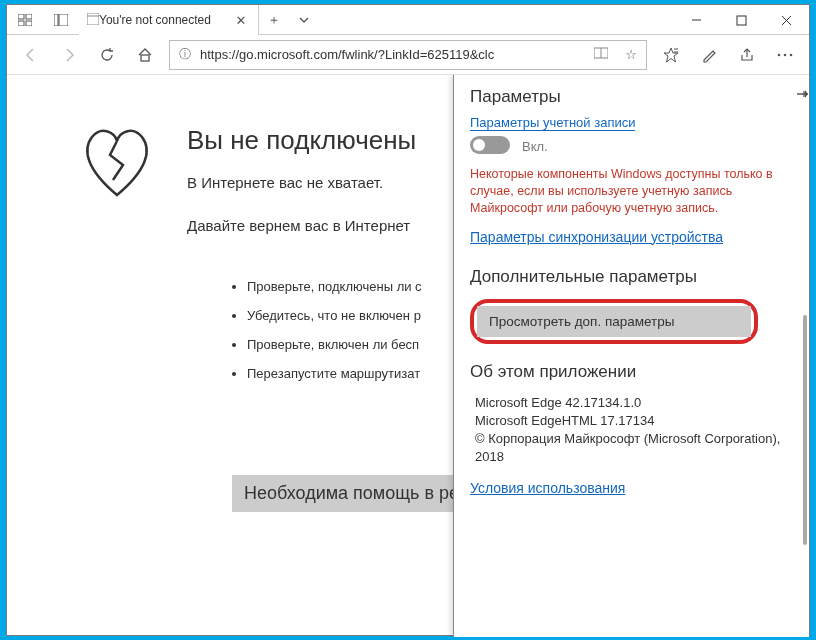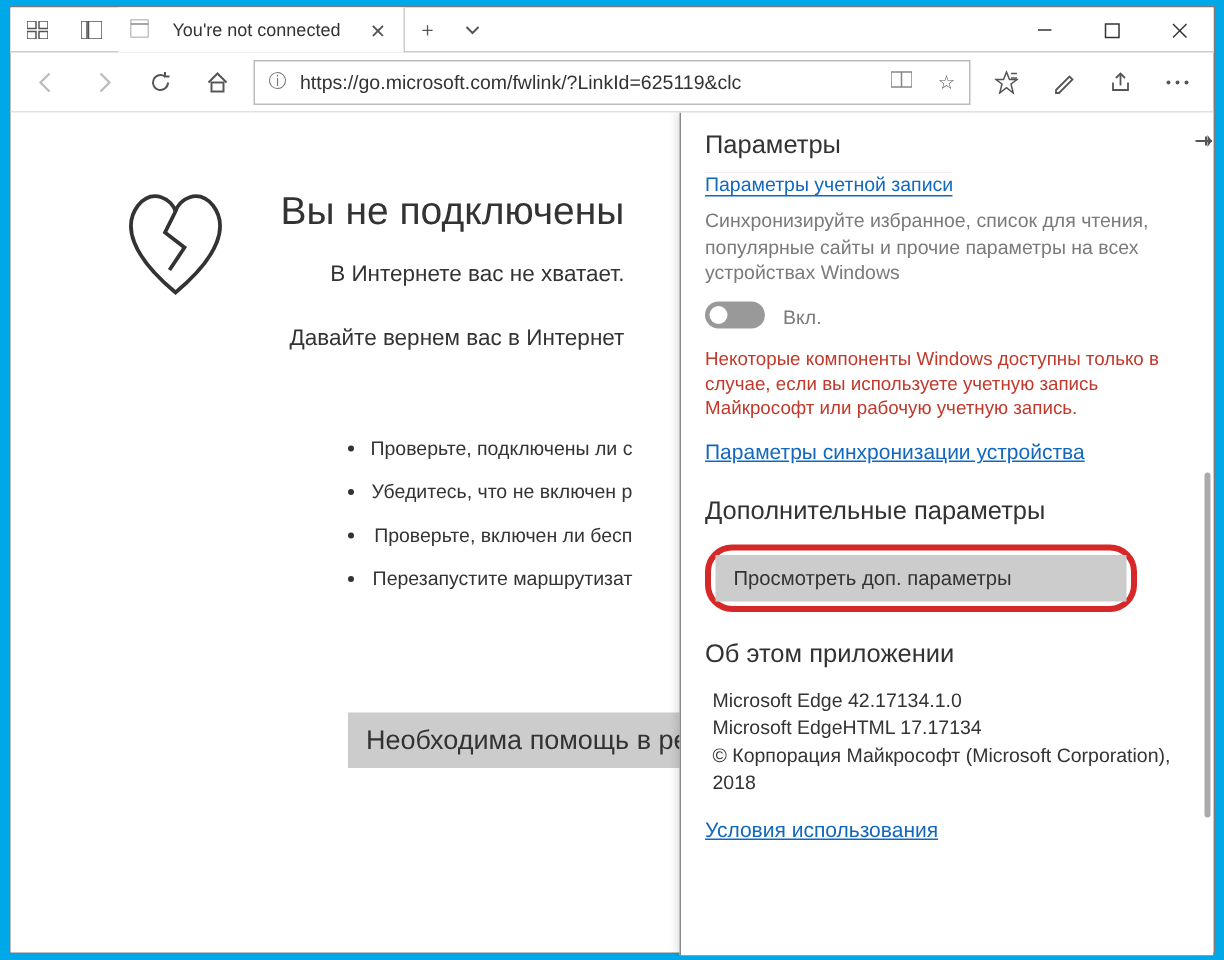--- a/index.html
+++ b/index.html
@@ -3,46 +3,46 @@
 <meta charset="utf-8">
 <style>
   * { box-sizing: border-box; margin: 0; padding: 0; }
   body { font-family: "Segoe UI", Tahoma, sans-serif; font-size: 13px; background: #00a8e8; width: 816px; height: 640px; overflow: hidden; }
   .window { position: absolute; left: 6px; top: 4px; width: 804px; height: 632px; background: #fff; border: 1px solid #7a7a7a; }
   
   
   .titlebar { height: 30px; display: flex; align-items: stretch; background: #fff; border-bottom: 1px solid #ccc; }
   .titlebar-left { display: flex; align-items: center; }
   .tb-btn { width: 36px; height: 30px; display: flex; align-items: center; justify-content: center; color: #555; }
-  .tab { height: 30px; display: flex; align-items: center; padding: 0 8px; border-right: 1px solid #ccc; gap: 16px; background: #f7f7f7; min-width: 180px; }
+  .tab { height: 30px; display: flex; align-items: center; padding: 0 8px; border-right: 1px solid #ccc; gap: 0; background: #f7f7f7; min-width: 180px; }
   .tab.active { background: #fff; }
   .tab-title { font-size: 12px; color: #333; flex: 1; white-space: nowrap; overflow: hidden; text-overflow: ellipsis; }
   .tab-close { width: 18px; text-align: center; color: #555; }
   .new-tab-btn { width: 30px; display: flex; align-items: center; justify-content: center; color: #555; }
   .titlebar-spacer { flex: 1; }
   .win-controls { display: flex; }
   .win-btn { width: 45px; height: 30px; display: flex; align-items: center; justify-content: center; color: #333; font-size: 11px; }
 
   
   .toolbar { height: 40px; display: flex; align-items: center; padding: 0 6px; gap: 2px; border-bottom: 1px solid #e0e0e0; }
   .tool-btn { width: 36px; height: 32px; display: flex; align-items: center; justify-content: center; color: #555; }
   .tool-btn.disabled { color: #bbb; }
   .addr-wrap { flex: 1; display: flex; align-items: center; border: 1px solid #bbb; height: 30px; padding: 0; margin: 0 4px; }
   .addr-left-icon { width: 30px; text-align: center; color: #777; font-size: 12px; }
   .addr-text { flex: 1; font-size: 13px; color: #333; white-space: nowrap; overflow: hidden; }
   .addr-right-icon { width: 30px; text-align: center; color: #555; }
 
   
   .content { position: relative; height: calc(632px - 70px); overflow: hidden; }
   .error-page { padding: 50px 0 0 70px; width: 450px; }
-  .error-top { display: flex; align-items: flex-start; gap: 30px; text-align: right; }
+  .error-top { display: flex; align-items: flex-start; gap: 30px; }
   .heart-icon svg { width: 80px; height: 75px; }
   .error-heading { font-size: 26px; font-weight: 300; color: #333; margin-bottom: 18px; }
   .error-para { font-size: 15px; color: #333; margin: 6px 0; }
-  .error-list { margin: 14px 0 0 210px; list-style: disc; position: absolute; top: 188px; left: 30px; text-align: right; }
+  .error-list { margin: 14px 0 0 210px; list-style: disc; position: absolute; top: 176px; left: 30px; }
   .error-list li { font-size: 13px; color: #333; margin: 14px 0; }
   .help-btn { position: absolute; top: 400px; left: 225px; background: #ccc; padding: 8px 12px; font-size: 18px; color: #333; }
 
   
   .settings-panel { position: absolute; right: 0; top: 0; width: 356px; height: 100%; background: #fff; border-left: 1px solid #888; box-shadow: -2px 0 6px rgba(0,0,0,0.15); display: flex; flex-direction: column; }
   .panel-header { display: flex; align-items: flex-start; justify-content: space-between; padding: 12px 0 8px 16px; }
   .panel-header h2 { font-size: 17px; font-weight: 400; color: #333; }
   .panel-scroll { flex: 1; overflow: hidden; padding: 0 16px 14px 16px; position: relative; }
   .panel-scroll::-webkit-scrollbar { width: 6px; }
   .panel-body .cut-link { color: #1268bf; text-decoration: underline; font-size: 13px; }
@@ -211,21 +211,20 @@
         <span>
           <svg width="14" height="14" viewBox="0 0 14 14">
               <path d="M2 7 h8 M9 4 v6 M13 7 h-3" stroke="#555" stroke-width="1.3" fill="none"></path>
               <path d="M10 3 L13 7 L10 11" fill="#555"></path>
             </svg>
         </span>
       </div>
       <div class="panel-scroll">
         <div class="panel-body">
           <span class="cut-link" style="text-decoration:underline overline;border-top:5px solid #f9a8d4;border-bottom:1px solid #1268bf;text-decoration:none">Параметры учетной записи</span>
-          <div class="gray-text">Синхронизируйте избранное, список для чтения, популярные сайты и прочие параметры на всех устройствах Windows</div>
           <div class="toggle-row">
             <span class="toggle">
                 <span class="toggle-knob"></span>
               </span>
             <span class="toggle-label">Вкл.</span>
           </div>
           <div class="error-msg">Некоторые компоненты Windows доступны только в случае, если вы используете учетную запись Майкрософт или рабочую учетную запись.</div>
           <a class="link">Параметры синхронизации устройства</a>
 
           <div class="section-heading">Дополнительные параметры</div>

